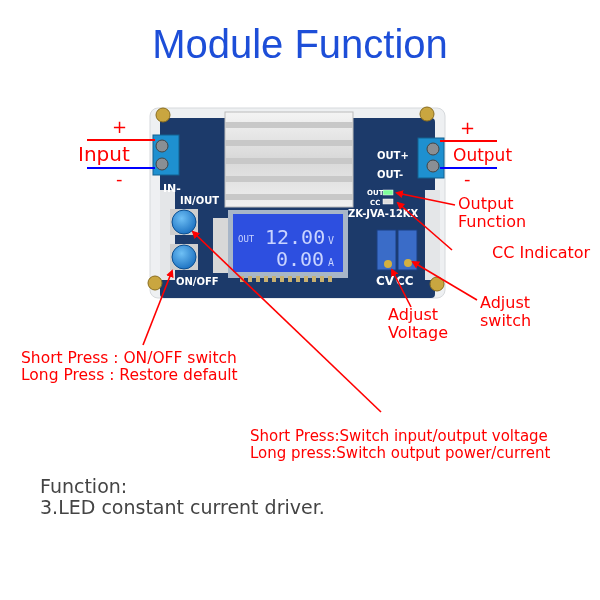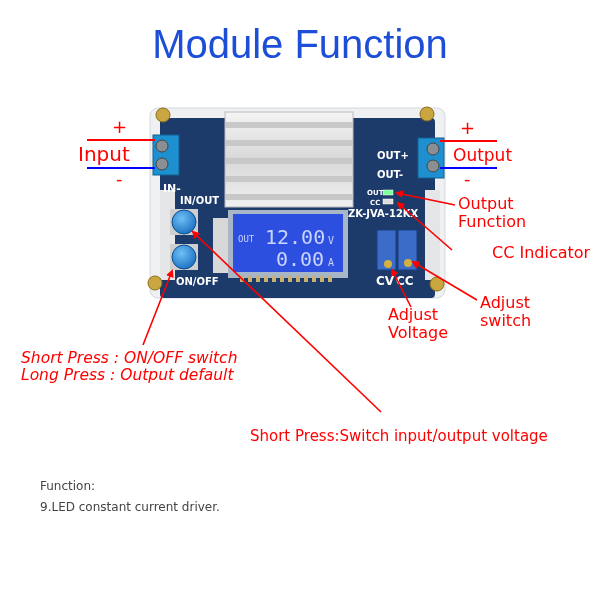--- a/index.html
+++ b/index.html
@@ -4,21 +4,21 @@
 <style>
   html, body { margin: 0; padding: 0; }
   body { width: 600px; height: 600px; background: #ffffff; position: relative; overflow: hidden;
          font-family: "DejaVu Sans", sans-serif; }
   .abs { position: absolute; }
   .title { left: 0; width: 600px; top: 22px; text-align: center; color: #1d4ed8; font-size: 40px;
            font-family: Liberation Sans, sans-serif; letter-spacing: 0px; }
   .red { color: #ff0000; }
   .lbl { font-size: 16px; line-height: 18px; white-space: nowrap; }
   .lbl-sm { font-size: 15px; line-height: 16px; white-space: nowrap; }
-  .func { left: 40px; top: 476px; color: #444444; font-size: 12px; line-height: 21px; }
+  .func { left: 40px; top: 476px; color: #444444; font-size: 19px; line-height: 21px; }
   .func div { white-space: nowrap; }
   svg { position: absolute; left: 0; top: 0; }
   .silk { fill: #ffffff; font-family: "DejaVu Sans", sans-serif; font-weight: bold; }
   .lcdtxt { fill: #c9d4ff; font-family: "DejaVu Sans Mono", monospace; }
 </style>
 </head>
 <body>
 
 <div class="abs title">Module Function</div>
 
@@ -156,24 +156,25 @@
 </div>
 <div class="abs lbl red" style="left:457px; top:244px; font-size:16px;margin-left:35px;">CC Indicator</div>
 <div class="abs lbl red" style="left:480px; top:294px; font-size:16px;">
   <div>Adjust</div>
   <div>switch</div>
 </div>
 <div class="abs lbl red" style="left:388px; top:306px; font-size:16px;">
   <div>Adjust</div>
   <div>Voltage</div>
 </div>
-<div class="abs lbl-sm red" style="left:21px; top:350px; font-size:15.5px; line-height:17px;font-style:italic;">
+<div class="abs lbl-sm red" style="left:21px; top:350px; font-size:15.5px; line-height:17px;">
   <div>Short Press : ON/OFF switch</div>
-  <div>Long Press : Output default</div>
+  <div>Long Press : Restore default</div>
 </div>
 <div class="abs lbl-sm red" style="left:250px; top:428px; font-size:15px; line-height:17px;">
   <div>Short Press:Switch input/output voltage</div>
+  <div>Long press:Switch output power/current</div>
 </div>
 
 <div class="abs func">
   <div>Function:</div>
-  <div>9.LED constant current driver.</div>
+  <div>3.LED constant current driver.</div>
 </div>
 
 </body></html>

